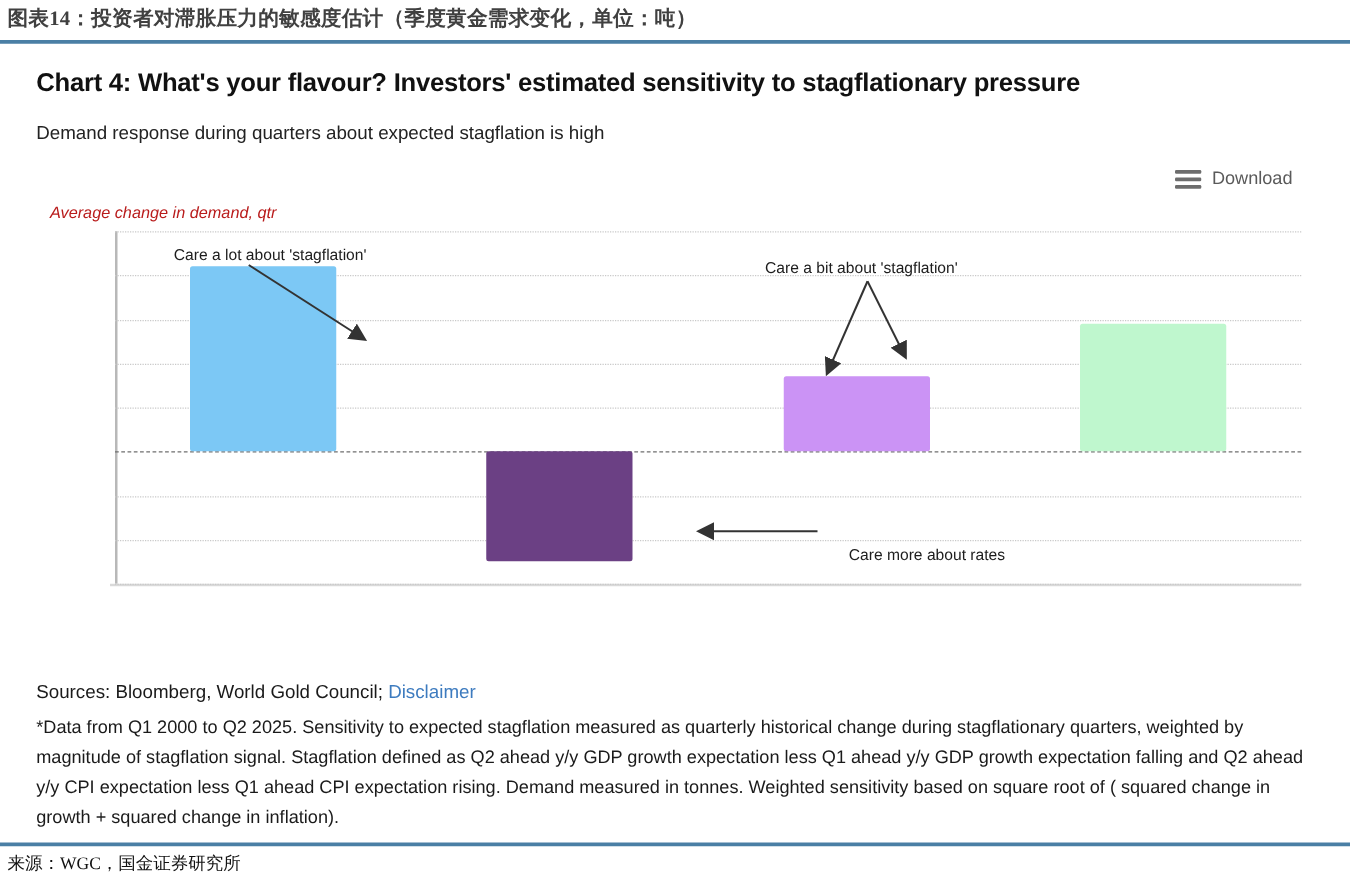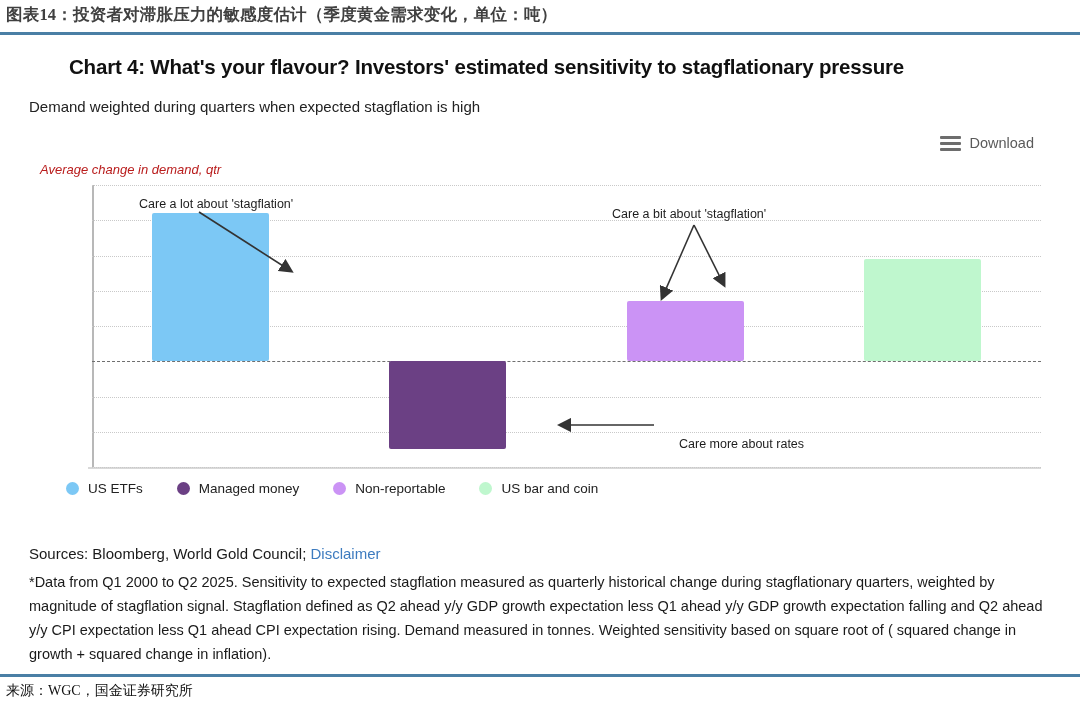--- a/index.html
+++ b/index.html
@@ -55,21 +55,20 @@
     background: #ffffff;
   }
   .chart-title {
     position: absolute;
     left: 15px; top: 15px;
     font-size: 20.5px;
     font-weight: bold;
     color: #111;
     letter-spacing: -0.2px;
     white-space: nowrap;
-    margin-left: 40px;
   }
   .chart-subtitle {
     position: absolute;
     left: 15px; top: 58px;
     font-size: 15px;
     color: #222;
     white-space: nowrap;
   }
 
   
@@ -161,21 +160,21 @@
 </style>
 </head>
 <body>
 
 <div class="report-title">图表14：投资者对滞胀压力的敏感度估计（季度黄金需求变化，单位：吨）</div>
 <div class="rule-top"></div>
 
 <div class="card">
 
   <div class="chart-title">Chart 4: What's your flavour? Investors' estimated sensitivity to stagflationary pressure</div>
-  <div class="chart-subtitle">Demand weighted during quarters when expected stagflation is high</div>
+  <div class="chart-subtitle">Demand response during quarters about expected stagflation is high</div>
 
   <div class="download">
     <span class="burger">
         <i></i>
         <i></i>
         <i></i>
       </span>
     <span class="download-label">Download</span>
   </div>
 
@@ -208,38 +207,20 @@
     <path d="M185,172 L277,231" stroke="#333" stroke-width="1.6" fill="none" marker-end="url(#ah)"></path>
     <path d="M680,185 L710,245" stroke="#333" stroke-width="1.6" fill="none" marker-end="url(#ah)"></path>
     <path d="M680,185 L648,258" stroke="#333" stroke-width="1.6" fill="none" marker-end="url(#ah)"></path>
     <path d="M640,385 L546,385" stroke="#333" stroke-width="1.6" fill="none" marker-end="url(#ah)"></path>
   </svg>
 
   <div class="anno" style="left:125px; top:157px;">Care a lot about 'stagflation'</div>
   <div class="anno" style="left:598px; top:167px;">Care a bit about 'stagflation'</div>
   <div class="anno" style="left:665px; top:377px;margin-top:20px;">Care more about rates</div>
 
-  <div class="legend" id="legend">
-      <div class="legend-item">
-        <span class="legend-dot" style="background: rgb(124, 200, 245);"></span>
-        <span class="legend-label">US ETFs</span>
-      </div>
-      <div class="legend-item">
-        <span class="legend-dot" style="background: rgb(107, 64, 132);"></span>
-        <span class="legend-label">Managed money</span>
-      </div>
-      <div class="legend-item">
-        <span class="legend-dot" style="background: rgb(203, 147, 245);"></span>
-        <span class="legend-label">Non-reportable</span>
-      </div>
-      <div class="legend-item">
-        <span class="legend-dot" style="background: rgb(191, 247, 206);"></span>
-        <span class="legend-label">US bar and coin</span>
-      </div>
-    </div>
 
   <div class="sources">
     <span>Sources: Bloomberg, World Gold Council;</span>
     <a href="#">Disclaimer</a>
   </div>
 
   <div class="note">*Data from Q1 2000 to Q2 2025.  Sensitivity to expected stagflation measured as quarterly historical change during stagflationary quarters, weighted by magnitude of stagflation signal. Stagflation defined as Q2 ahead y/y GDP growth expectation less Q1 ahead y/y GDP growth expectation falling and Q2 ahead y/y CPI expectation less Q1 ahead CPI expectation rising. Demand measured in tonnes. Weighted sensitivity based on square root of ( squared change in growth + squared change in inflation).</div>
 </div>
 
 <div class="rule-bottom"></div>

